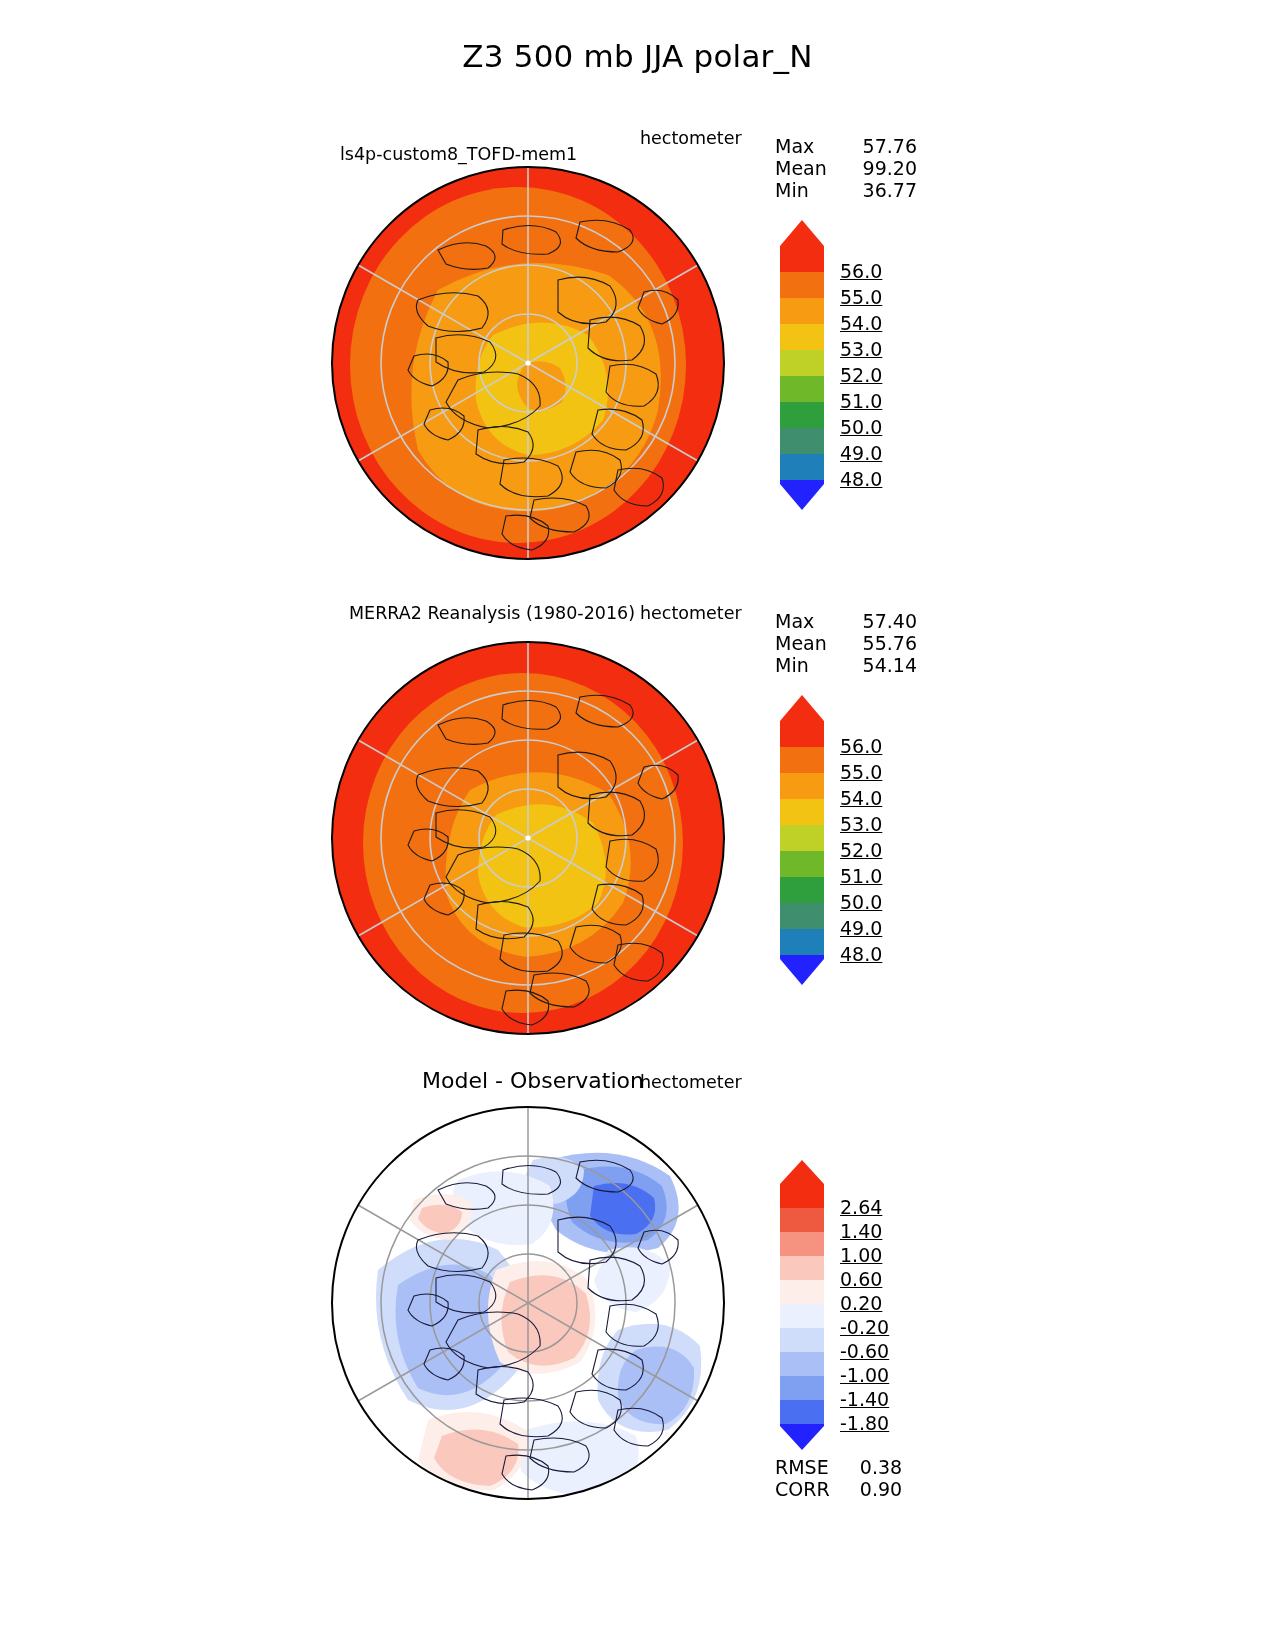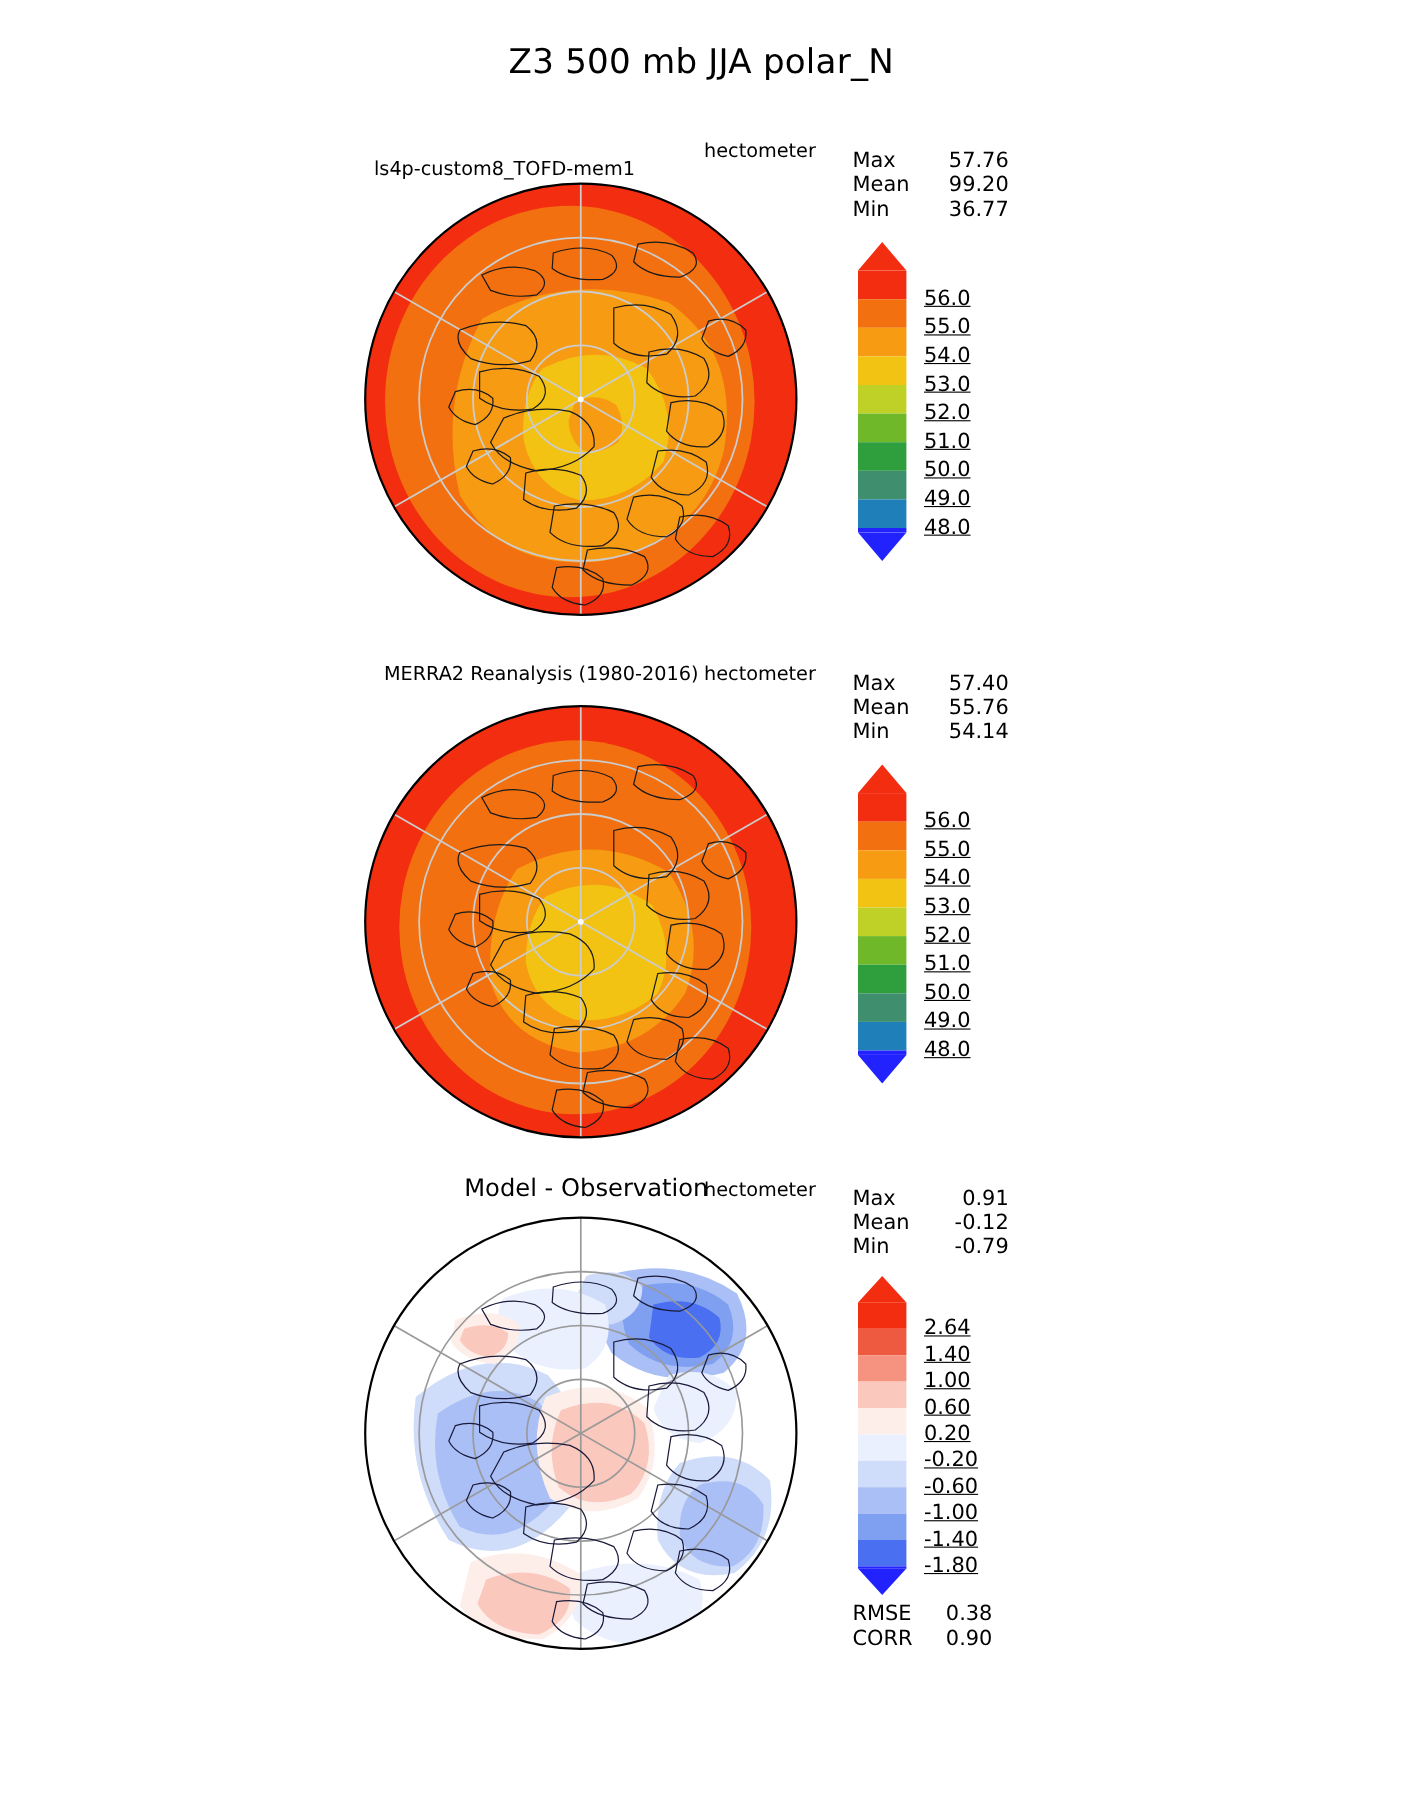--- a/index.html
+++ b/index.html
@@ -292,31 +292,20 @@
     <span style="top:222px">49.0</span>
     <span style="top:248px">48.0</span>
   </div>
 </div>
 
 <div class="panel" id="panel-2">
 
   <div class="panel-title big" style="left:422px; top:18px;">Model - Observation</div>
   <div class="units-label" style="left:640px; top:22px;">hectometer</div>
 
-  <div class="stats" style="left:775px; top:28px;">
-    <span class="row">
-      <span class="lbl">Max</span><span class="val">0.91</span>
-    </span>
-    <span class="row">
-      <span class="lbl">Mean</span><span class="val">-0.12</span>
-    </span>
-    <span class="row">
-      <span class="lbl">Min</span><span class="val">-0.79</span>
-    </span>
-  </div>
 
   <div class="map-wrap" style="left:318px; top:50px;">
     <svg width="420" height="410" viewBox="0 0 420 410">
       <defs>
         <clipPath id="clipD">
             <circle cx="210" cy="203" r="196"></circle>
           </clipPath>
       </defs>
       <g clip-path="url(#clipD)">
         <circle cx="210" cy="203" r="196" fill="#ffffff"></circle>

